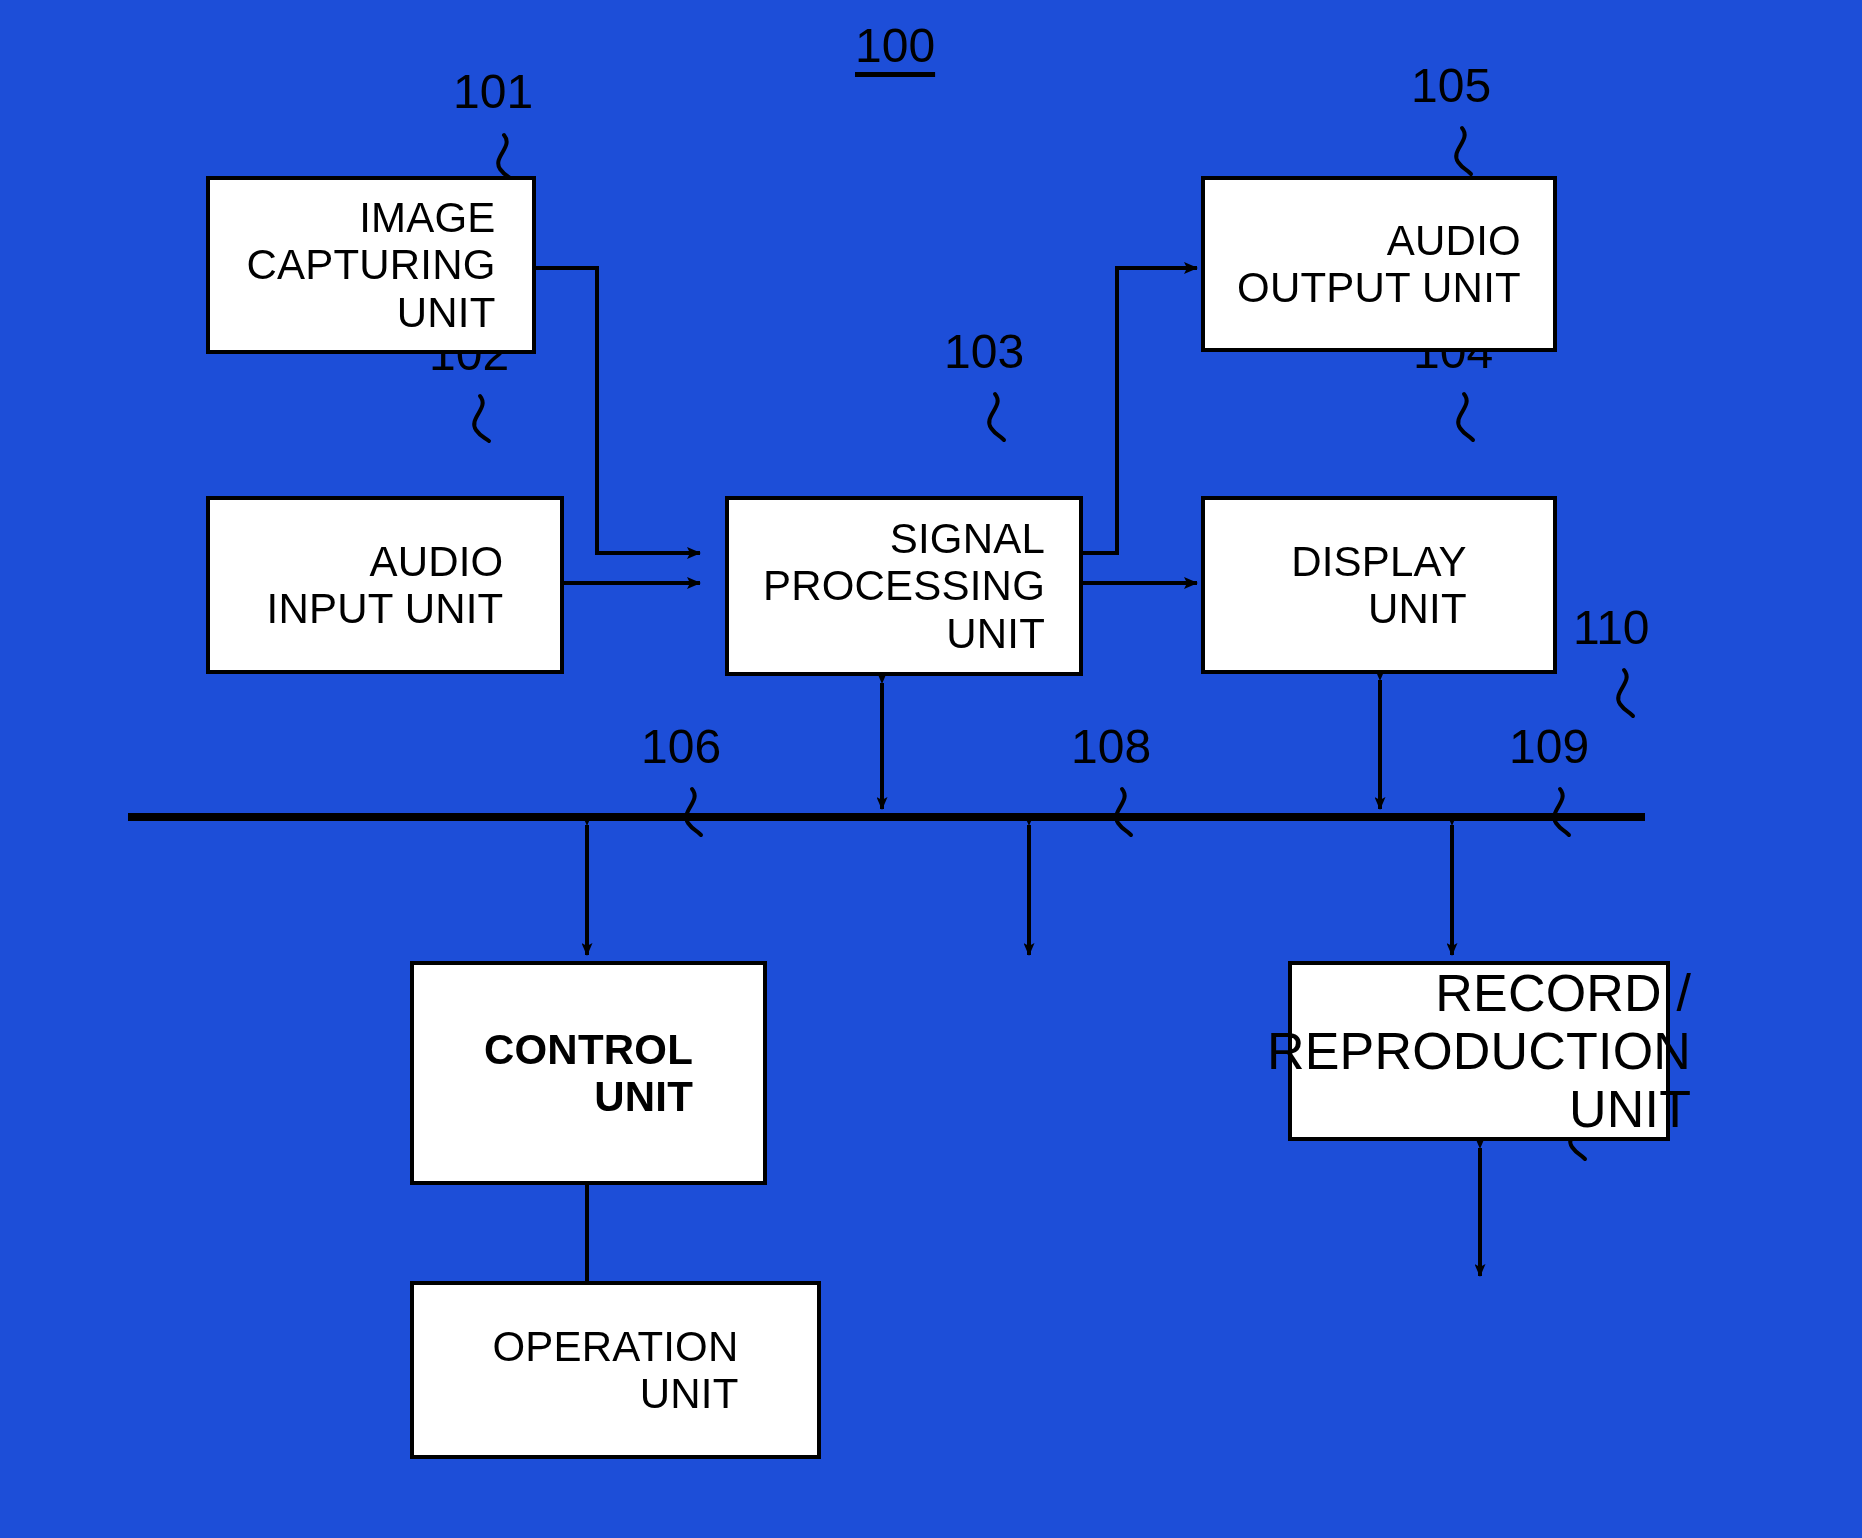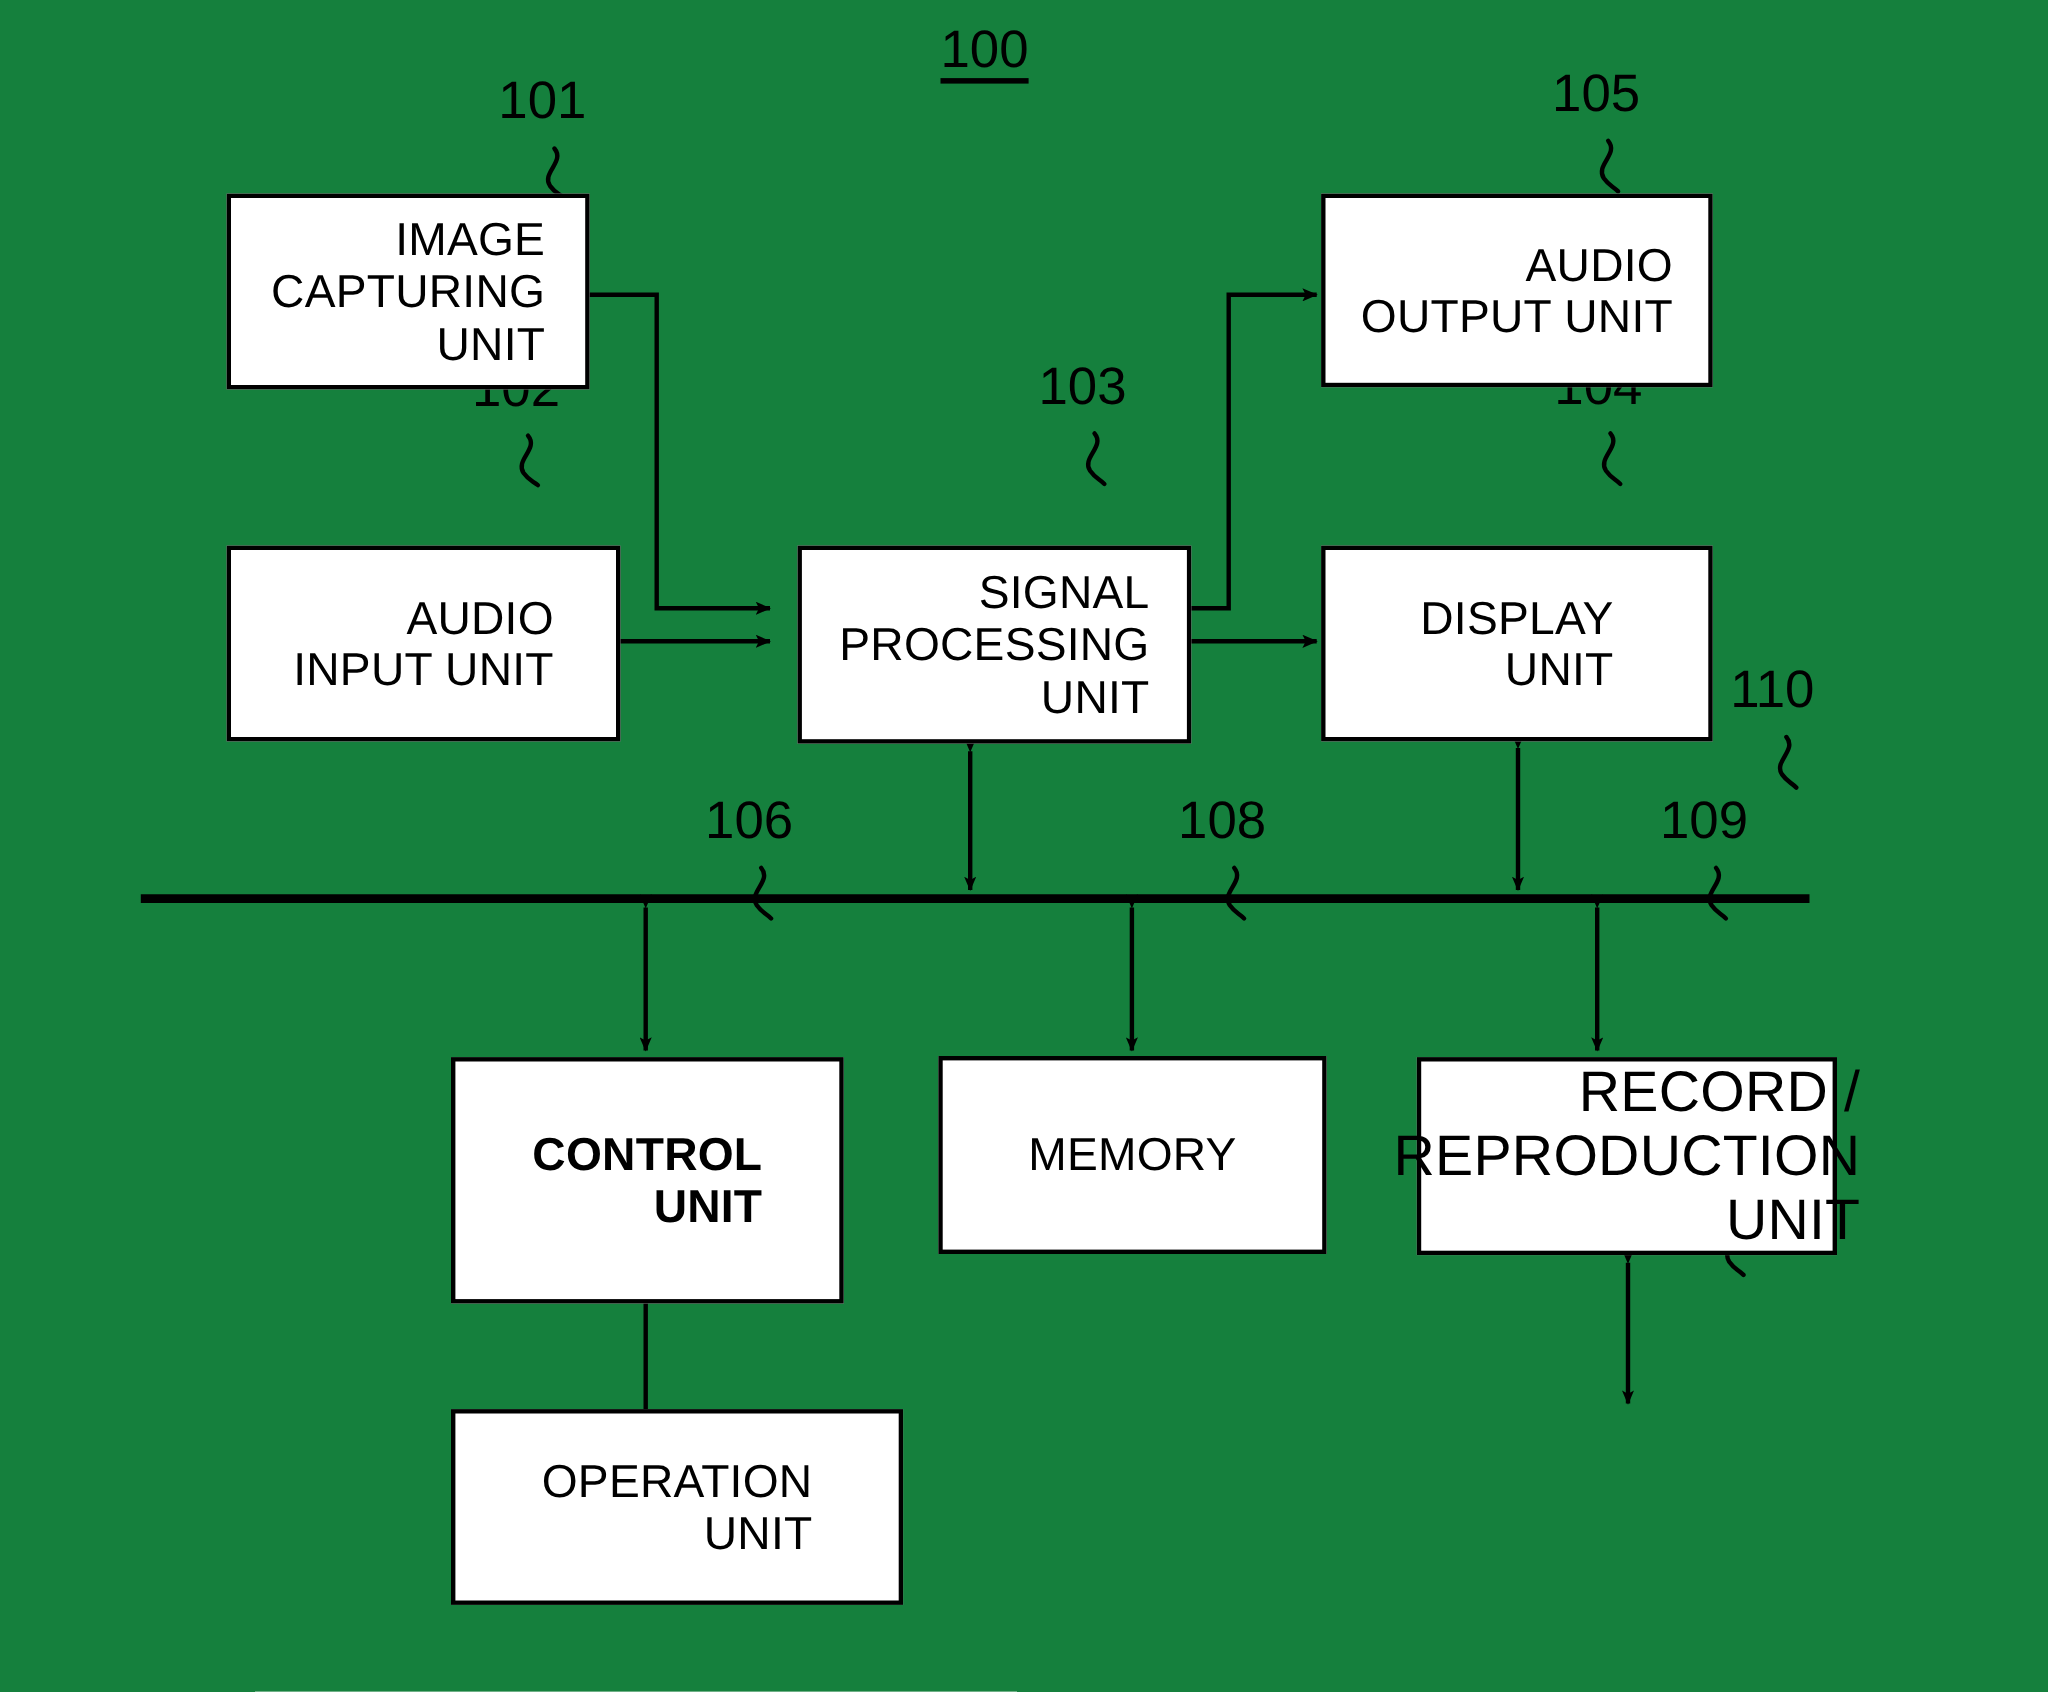--- a/index.html
+++ b/index.html
@@ -7,21 +7,21 @@
     padding: 0;
     background: #ffffff;
   }
   body {
     font-family: "Liberation Sans", sans-serif;
   }
   #figure {
     position: relative;
     width: 1862px;
     height: 1538px;
-    background: #15803d;
+    background: #1d4ed8;
     overflow: hidden;
   }
   #figure svg.layer {
     position: absolute;
     left: 0;
     top: 0;
     width: 1862px;
     height: 1538px;
     pointer-events: none;
   }
@@ -158,23 +158,20 @@
   <div class="box" style="left:410px; top:961px; width:357px; height:224px;font-weight:bold;">
     <span class="label">CONTROL
 UNIT</span>
   </div>
 
   <div class="box" style="left:410px; top:1281px; width:411px; height:178px;">
     <span class="label">OPERATION
 UNIT</span>
   </div>
 
-  <div class="box" style="left:853px; top:960px; width:353px; height:180px;">
-    <span class="label">MEMORY</span>
-  </div>
 
   <div class="box narrow" style="left:1288px; top:961px; width:382px; height:180px;">
     <span class="label">RECORD /
 REPRODUCTION
 UNIT</span>
   </div>
 
 
 </div>
 

